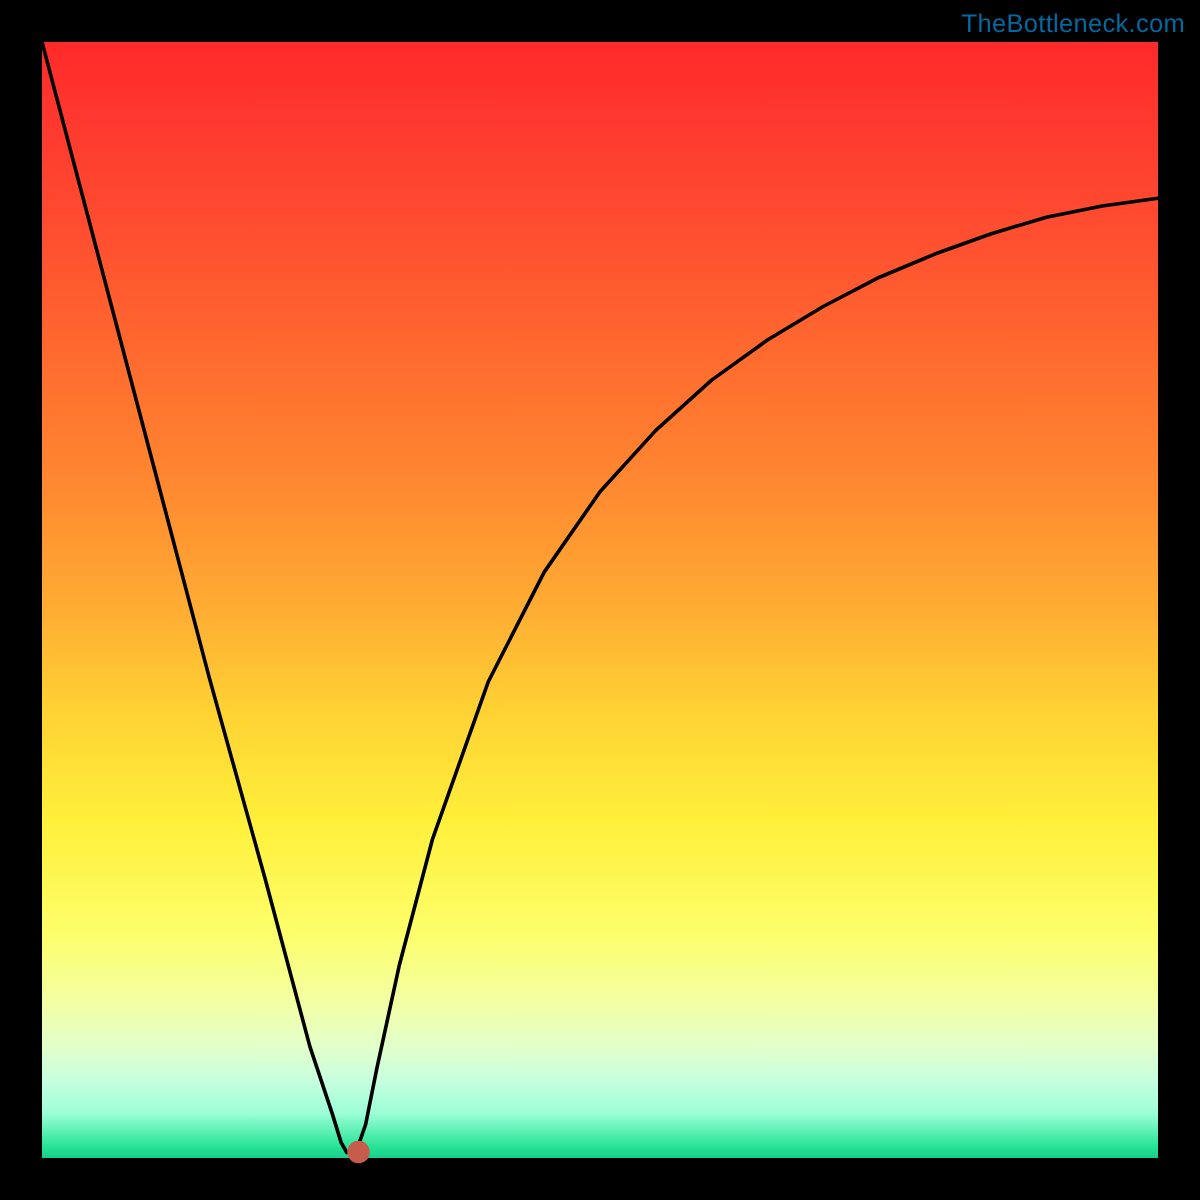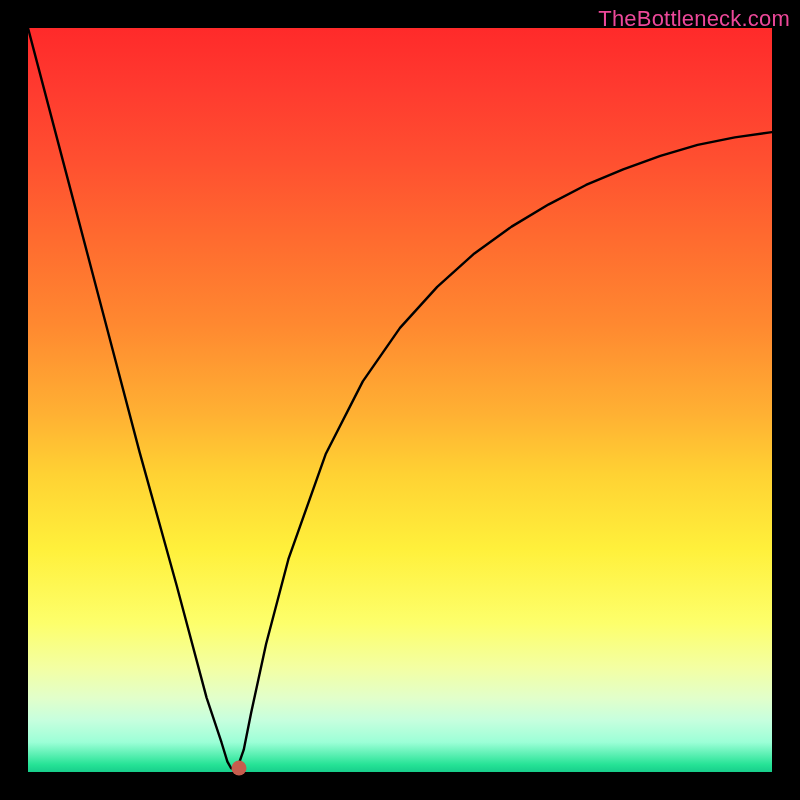--- a/index.html
+++ b/index.html
@@ -39,22 +39,22 @@
       #c7ffde 93%,
       #9cffd7 96%,
       #26e396 99%,
       #17ce8b 100%
     );
   }
   .watermark {
     position: absolute;
     top: 6px;
     right: 10px;
-    color: #ec4899;
-    font-size: 22px;
+    color: #0369a1;
+    font-size: 17px;
     font-weight: 400;
     letter-spacing: 0.2px;
     user-select: none;
   }
   svg.curve {
     position: absolute;
     left: 0;
     top: 0;
     width: 744px;
     height: 744px;

